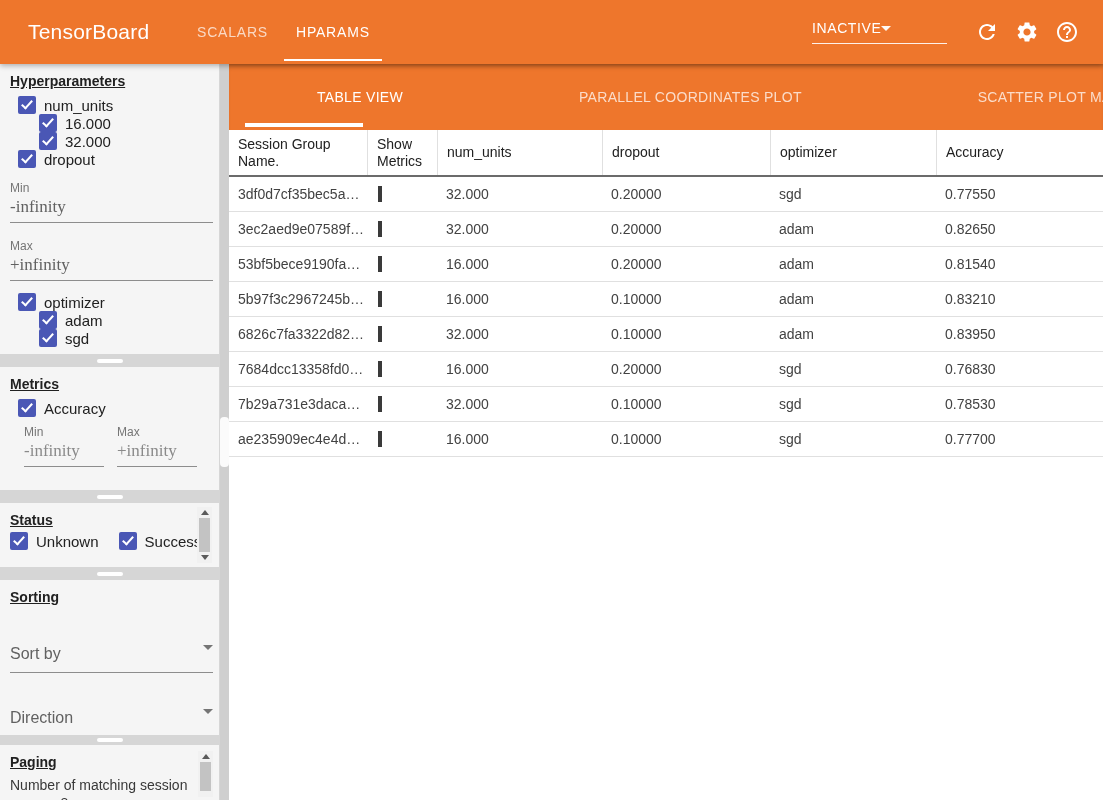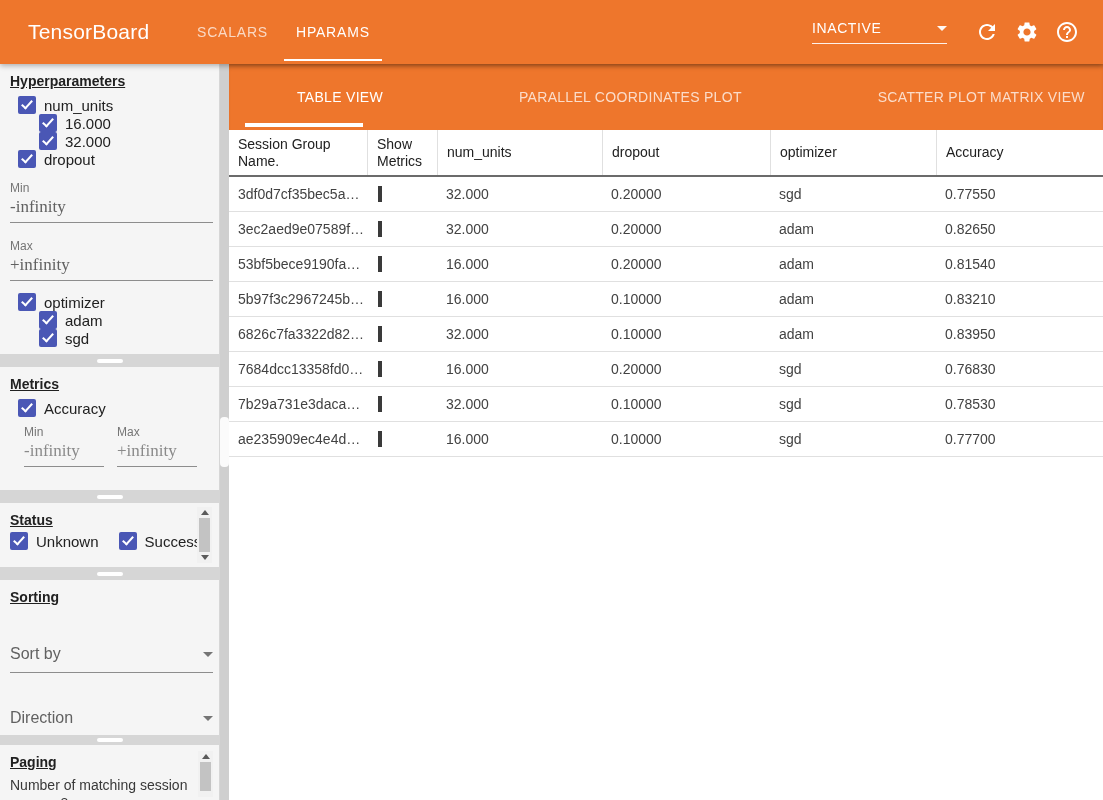--- a/index.html
+++ b/index.html
@@ -12,21 +12,21 @@
   .appbar{position:absolute;left:0;top:0;width:1103px;height:64px;background:var(--orange);
           display:flex;align-items:center;color:#fff;z-index:6;box-shadow:0 2px 5px rgba(0,0,0,.28)}
   .logo{margin-left:28px;font-size:21px;font-weight:500;letter-spacing:.2px;width:128px}
   .htabs{display:flex;height:100%;margin-left:27px}
   .htab{display:flex;align-items:center;padding:0 14px;font-size:14px;font-weight:500;
         letter-spacing:.8px;color:rgba(255,255,255,.72);cursor:pointer;position:relative}
   .htab.active{color:#fff}
   .htab.active::after{content:"";position:absolute;left:2px;right:2px;bottom:3px;height:2px;background:#fff}
   .hright{margin-left:auto;display:flex;align-items:center;margin-right:16px}
   .runsel{width:135px;border-bottom:1px solid rgba(255,255,255,.9);display:flex;align-items:center;
-          justify-content:space-between;padding-bottom:7px;font-size:14px;letter-spacing:.6px;margin-right:20px;cursor:pointer}
+          padding-bottom:7px;font-size:14px;letter-spacing:.6px;margin-right:20px;cursor:pointer}
   .caret-w{width:0;height:0;border-left:5px solid transparent;border-right:5px solid transparent;
            border-top:5px solid rgba(255,255,255,.95)}
   .iconbtn{background:none;border:none;width:24px;height:24px;margin:0 8px;padding:0;cursor:pointer}
   .iconbtn svg{width:24px;height:24px;fill:#fff;display:block}
 
   
   .sidebar{position:absolute;left:0;top:64px;width:219px;height:736px;display:flex;flex-direction:column;background:#d6d6d6}
   .pane{background:#f5f5f5;overflow:hidden;padding:6px 6px 0 10px;position:relative}
   .p1{height:290px}.p2{height:123px}.p3{height:64px}.p4{height:155px}.p5{flex:1}
   .gap{height:13px;display:flex;align-items:center;justify-content:center}
@@ -43,21 +43,21 @@
   .finput{display:block;border:0;border-bottom:1px solid #8d8d8d;background:transparent;outline:none;
           font-family:Liberation Serif, serif;font-size:17px;color:#616161;width:203px;padding:2px 0 5px}
   .mm{display:flex;margin-left:14px;margin-top:8px}
   .mmcol{width:80px;margin-right:13px}
   .mmcol .flabel{margin-top:0}
   .mmcol .finput{width:80px;color:#8a8a8a}
   .strow{display:flex;align-items:flex-end;height:18px;font-size:15px;color:#212121}
   .strow .second{margin-left:12px;display:flex;align-items:center}
   .strow .second span{margin-left:8px}
   .drop{width:203px;border-bottom:1px solid #8d8d8d;display:flex;justify-content:space-between;
-        align-items:center;padding-bottom:9px;font-size:16px;color:#616161;cursor:pointer}
+        align-items:flex-start;padding-bottom:9px;font-size:16px;color:#616161;cursor:pointer}
   .drop .caret-g{width:0;height:0;border-left:5px solid transparent;border-right:5px solid transparent;border-top:5px solid #757575}
   .drop1{margin-top:33px}.drop2{margin-top:36px}
   .pagingtxt{font-size:14px;color:#383838;line-height:18px;width:178px;margin-top:4px}
 
   
   .vscroll{position:absolute;width:15px;background:#f1f1f1;display:flex;flex-direction:column;
            align-items:center;padding:3px 0;cursor:pointer}
   .vs-status{right:7px;top:4px;height:56px}
   .vs-paging{right:6px;top:6px;height:46px}
   .sarrow{width:0;height:0;border-left:4px solid transparent;border-right:4px solid transparent;flex:none}
@@ -66,21 +66,21 @@
   .sthumb{width:11px;flex:1;margin:3px 0;background:#c3c3c3}
 
   
   .sidestrip{position:absolute;left:220px;top:64px;width:9px;height:736px;background:#cfcfcf;cursor:pointer}
   .sidethumb{position:absolute;left:0;width:9px;top:353px;height:50px;background:#fbfbfb;border-radius:4px}
 
   
   .main{position:absolute;left:229px;top:64px;width:874px;height:736px;background:#fff}
   .viewtabs{height:66px;background:var(--orange);display:flex;position:relative;
             box-shadow:inset 0 4px 5px -3px rgba(0,0,0,.25)}
-  .vtab{display:flex;align-items:center;white-space:nowrap;padding:0 68px;font-size:14px;font-weight:500;
+  .vtab{display:flex;align-items:center;white-space:nowrap;padding:0 88px;font-size:14px;font-weight:500;
         letter-spacing:.3px;color:rgba(255,255,255,.75);cursor:pointer}
   .vtab.active{color:#fff}
   .inkbar{position:absolute;left:16px;bottom:3px;width:118px;height:4px;background:#fff}
 
   .thead{display:flex;height:47px;border-bottom:2px solid #6b6b6b;font-size:14px;color:#212121;background:#fff}
   .th{display:flex;align-items:center;padding-left:9px;line-height:17px}
   .th + .th{border-left:1px solid #e0e0e0}
   .c0{width:138px;flex:none}.c1{width:70px;flex:none}.c2{width:165px;flex:none}
   .c3{width:168px;flex:none}.c4{width:166px;flex:none}.c5{flex:1}
   .tr{display:flex;height:35px;align-items:center;border-bottom:1px solid #e0e0e0;font-size:14px;color:#424242}

